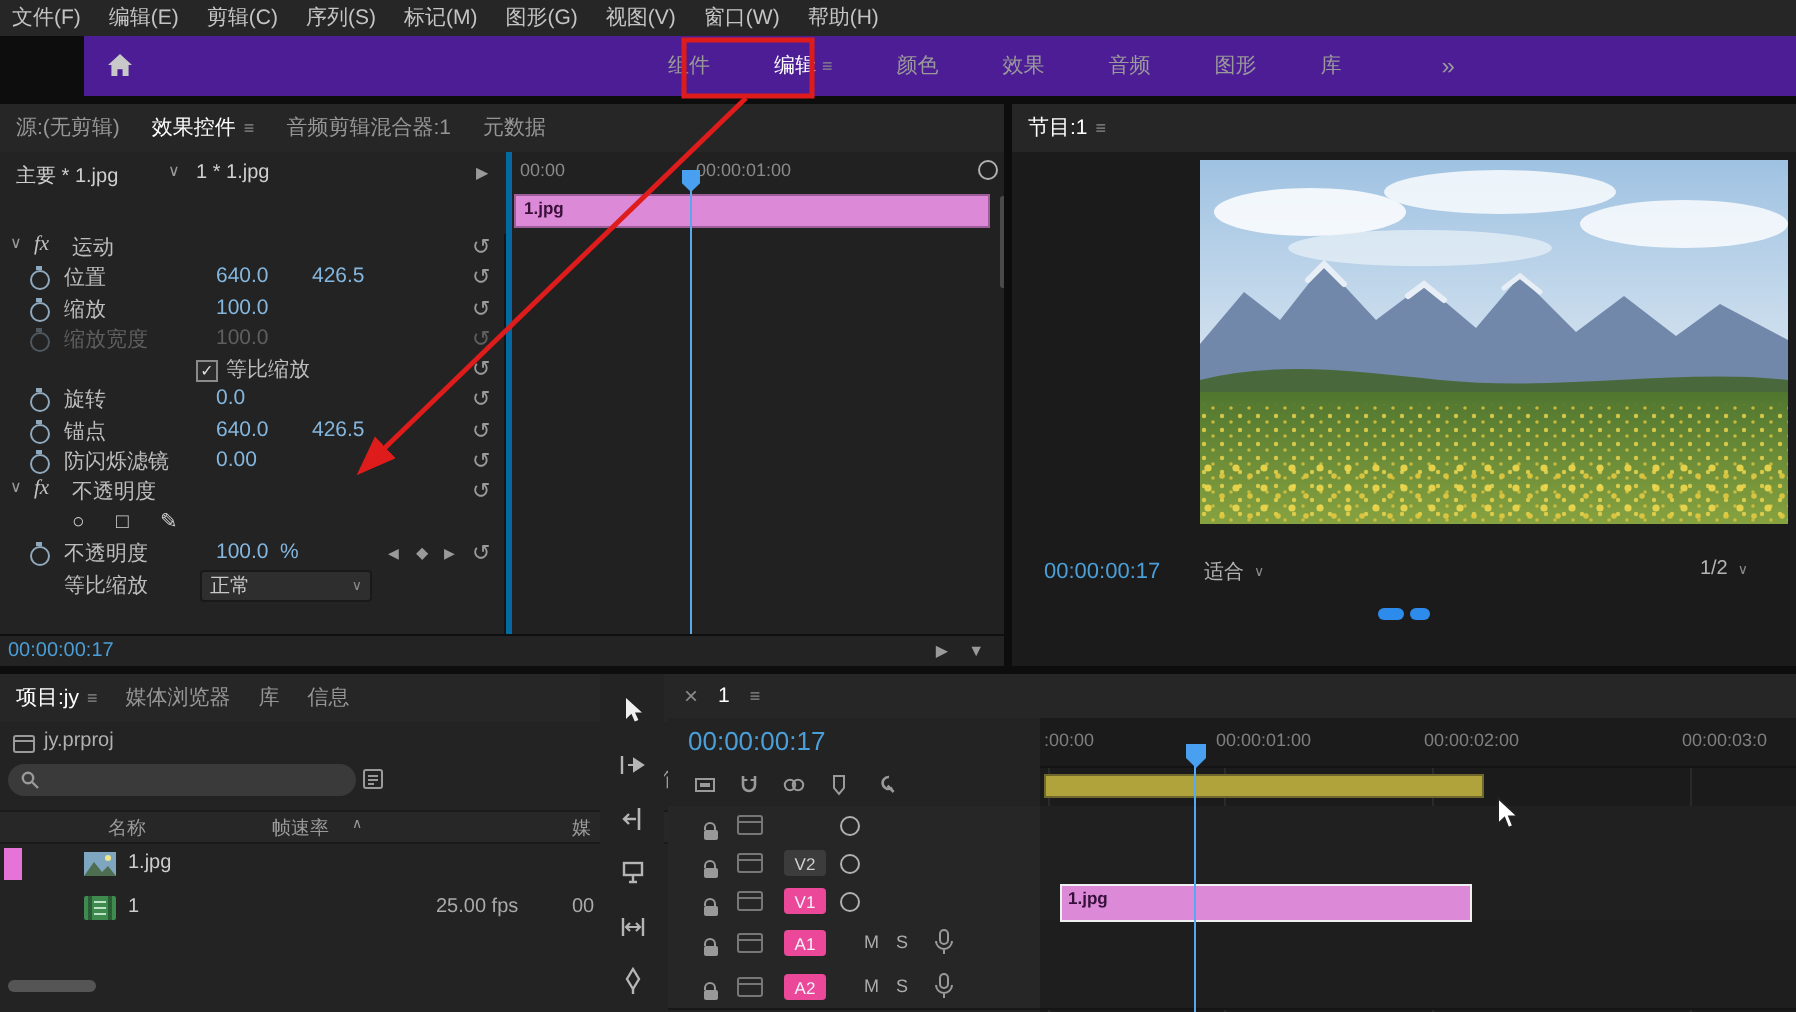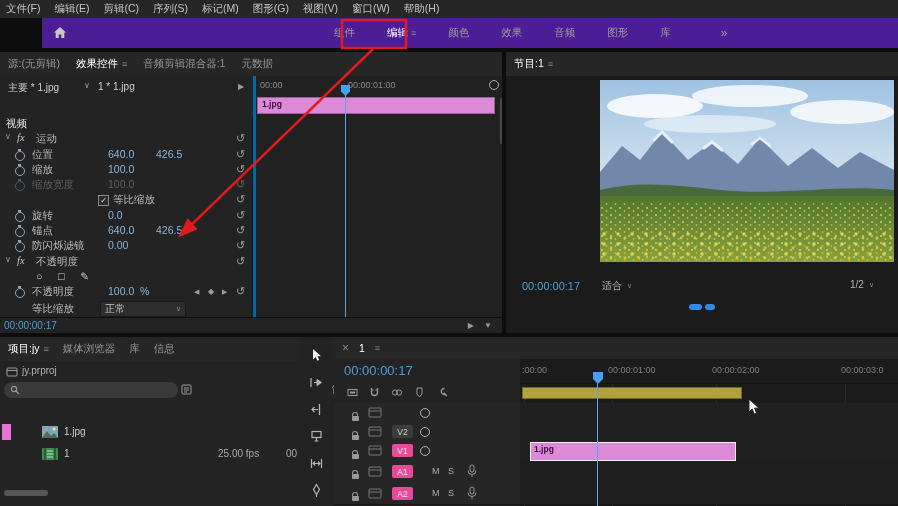--- a/index.html
+++ b/index.html
@@ -95,23 +95,20 @@
 
       <div class="abs" style="left:0;top:0;width:252px;height:22px;">
         <span class="abs" style="left:8px;top:5px;color:#cfcfcf;font-size:10px;">主要 * 1.jpg</span>
         <span class="abs glyph" style="left:84px;top:5px;font-size:8px;">∨</span>
         <span class="abs" style="left:98px;top:5px;color:#cfcfcf;font-size:10px;">1 * 1.jpg</span>
         <span class="abs glyph" style="left:238px;top:6px;font-size:8px;">▶</span>
       </div>
 
       <div class="abs" style="left:0;top:41px;width:252px;bottom:15px;border-right:1px solid #141414;">
         <div class="erow">
-          <span class="abs" style="left:6px;color:#e2e2e2;">视频</span>
-        </div>
-        <div class="erow">
           <span class="abs glyph" style="left:5px;font-size:8px;">∨</span>
           <span class="abs fxg" style="left:17px;">fx</span>
           <span class="abs lbl" style="left:36px;">运动</span>
           <span class="abs reseti" style="left:236px;">↺</span>
         </div>
         <div class="erow">
           <span class="sw abs" style="left:15px;top:3px;"></span>
           <span class="abs lbl" style="left:32px;">位置</span>
           <span class="abs val" style="left:108px;">640.0</span>
           <span class="abs val" style="left:156px;">426.5</span>
@@ -292,20 +289,26 @@
           </svg>
       </div>
       <span class="abs" style="left:180px;top:22px;">
         <svg width="13" height="13" viewBox="0 0 13 13">
             <rect x="2" y="2" width="9" height="9" rx="1" fill="none" stroke="#9a9a9a"></rect>
             <path d="M4,5 h5 M4,7 h5 M4,9 h3" stroke="#9a9a9a"></path>
           </svg>
       </span>
       <span class="abs" style="right:8px;top:23px;color:#9a9a9a;font-size:9.5px;">2 个项</span>
 
+      <div class="abs" style="left:0;top:44px;right:0;height:15px;border-top:1px solid #1a1a1a;border-bottom:1px solid #1a1a1a;background:#272727;font-size:9.5px;color:#9a9a9a;">
+        <span class="abs" style="left:54px;top:2px;">名称</span>
+        <span class="abs" style="left:136px;top:2px;">帧速率</span>
+        <span class="abs" style="left:176px;top:2px;font-size:7px;">∧</span>
+        <span class="abs" style="left:286px;top:2px;">媒</span>
+      </div>
 
       <div class="abs" style="left:0;top:61px;right:0;height:21px;">
         <div class="abs" style="left:2px;top:2px;width:9px;height:16px;background:#e673d8;"></div>
         <span class="abs" style="left:42px;top:4px;">
           <svg width="16" height="12" viewBox="0 0 16 12">
               <rect width="16" height="12" fill="#7fa6c0"></rect>
               <path d="M0,12 L5,5 L9,10 L12,7 L16,12 Z" fill="#4d6e50"></path>
               <circle cx="12" cy="3" r="1.5" fill="#f2e68a"></circle>
             </svg>
         </span>

